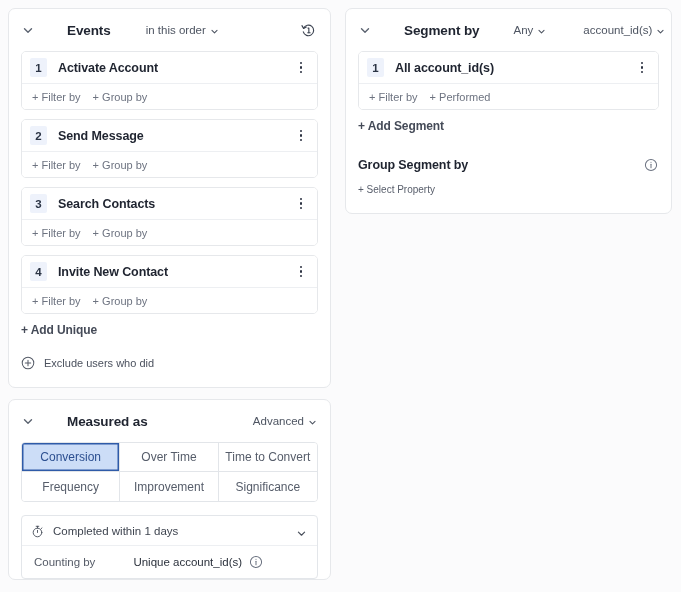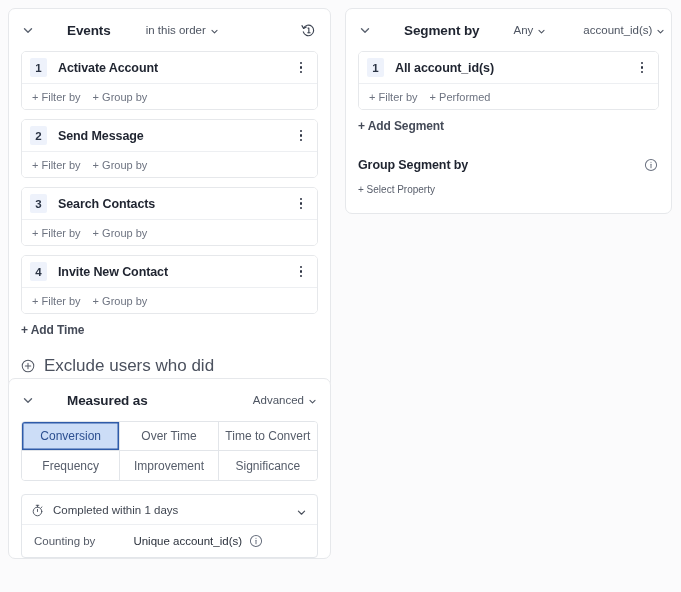--- a/index.html
+++ b/index.html
@@ -23,21 +23,21 @@
 
   
   .panel {
     position: absolute;
     background: #ffffff;
     border: 1px solid #e6e8eb;
     border-radius: 7px;
   }
   #events-panel   { left: 8px;   top: 8px;   width: 323px; height: 380px; }
   #segment-panel  { left: 345px; top: 8px;   width: 327px; height: 206px; }
-  #measured-panel { left: 8px;   top: 378px; width: 323px; height: 181px; }
+  #measured-panel { left: 8px;   top: 399px; width: 323px; height: 181px; }
 
   
   .panel-header {
     display: flex;
     align-items: center;
     height: 42px;
     padding: 0 13px 0 12px;
     gap: 24px;
   }
   .collapse-chevron {
@@ -160,21 +160,21 @@
   }
   .exclude-row {
     display: flex;
     align-items: center;
     gap: 9px;
     padding: 0 12px;
     margin-top: 19px;
     cursor: pointer;
   }
   .plus-circle { width: 14px; height: 14px; flex: 0 0 14px; display: block; color: #555b67; }
-  .exclude-label { font-size: 17px; color: #4b515e; }
+  .exclude-label { font-size: 11px; color: #4b515e; }
 
   
   .group-seg-row {
     display: flex;
     align-items: center;
     padding: 0 13px 0 12px;
     margin-top: 25px;
   }
   .group-seg-title {
     font-size: 12.5px;
@@ -345,21 +345,21 @@
             </span>
         </div>
         <div class="card-sub">
           <span class="sub-link">+ Filter by</span>
           <span class="sub-link">+ Group by</span>
         </div>
       </div>
 
     </div>
 
-    <div class="add-link">+ Add Time</div>
+    <div class="add-link">+ Add Unique</div>
 
     <div class="exclude-row">
       <span class="plus-circle">
         <svg viewBox="0 0 16 16" fill="none" stroke="currentColor" stroke-width="1.15" stroke-linecap="round">
           <circle cx="8" cy="8" r="6.6"></circle>
             <path d="M8 4.9 L8 11.1 M4.9 8 L11.1 8"></path>
         </svg>
       </span>
       <span class="exclude-label">Exclude users who did</span>
     </div>

